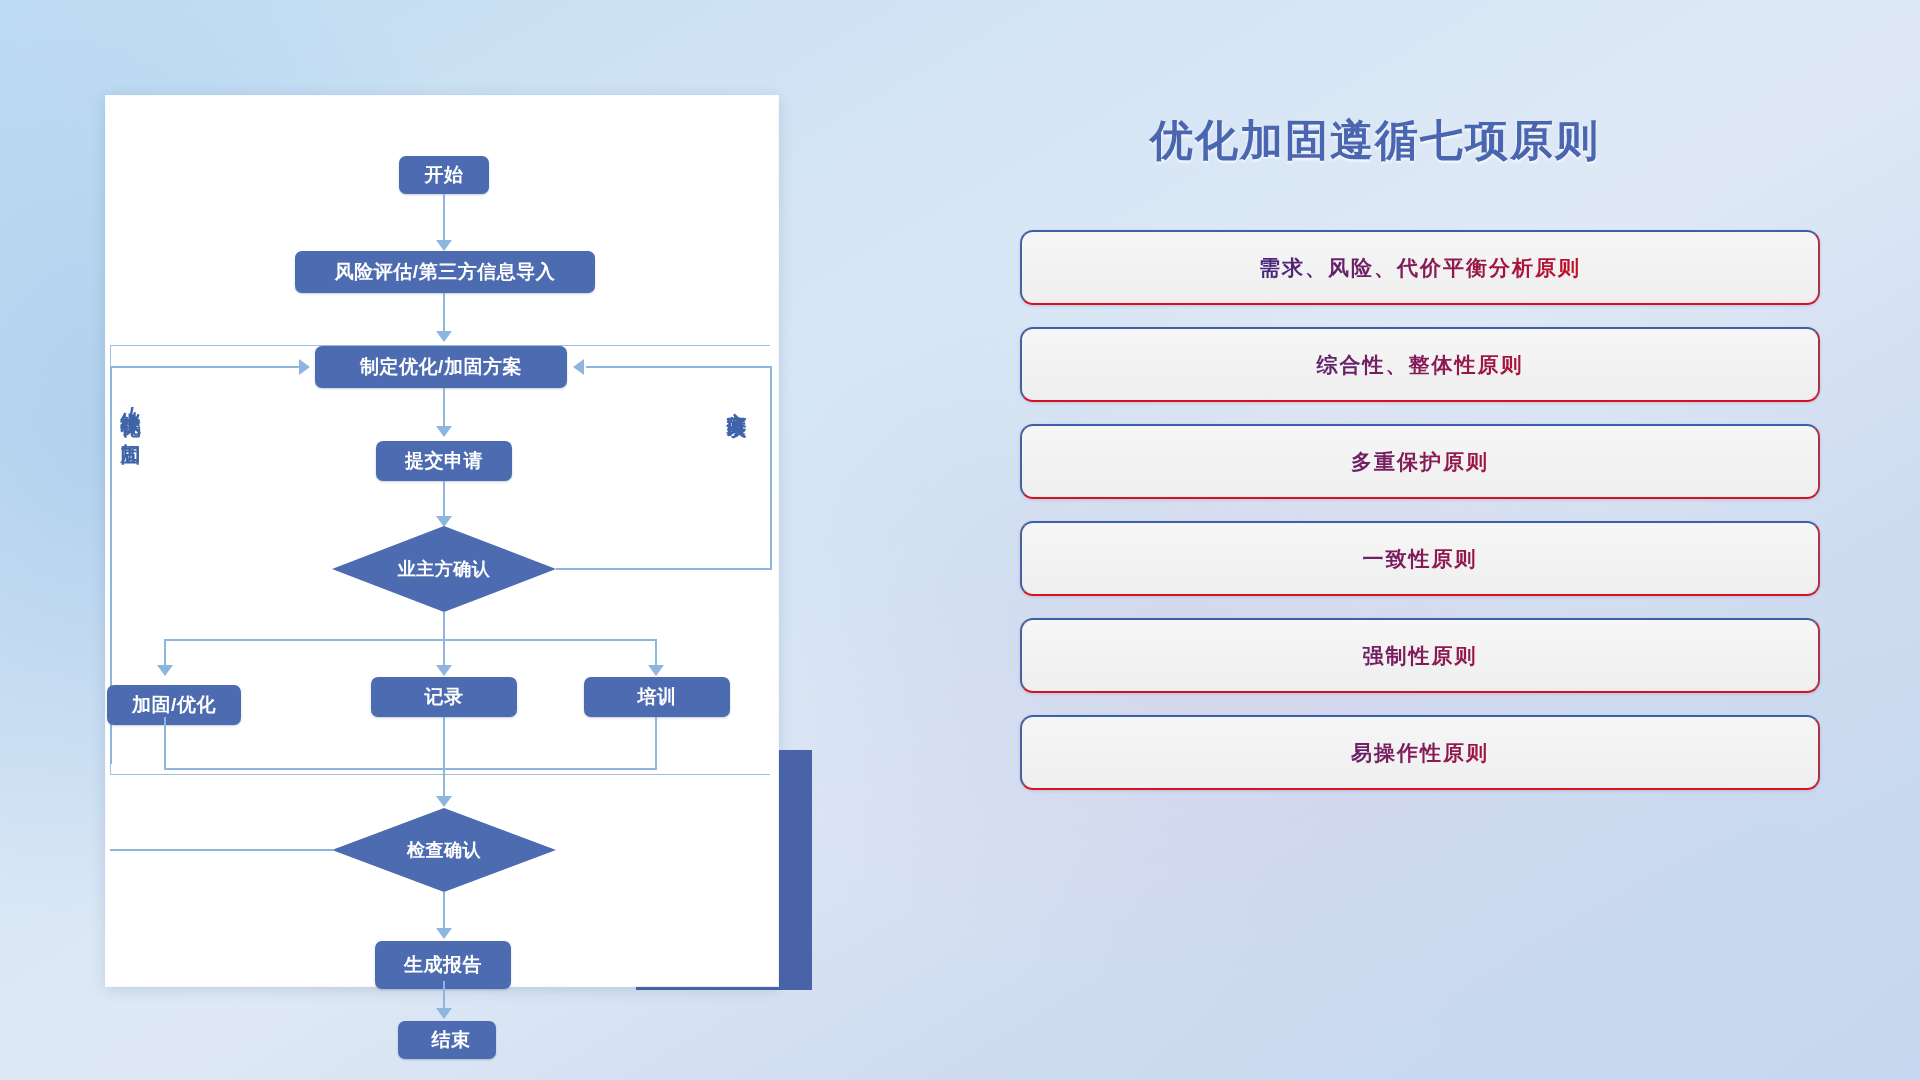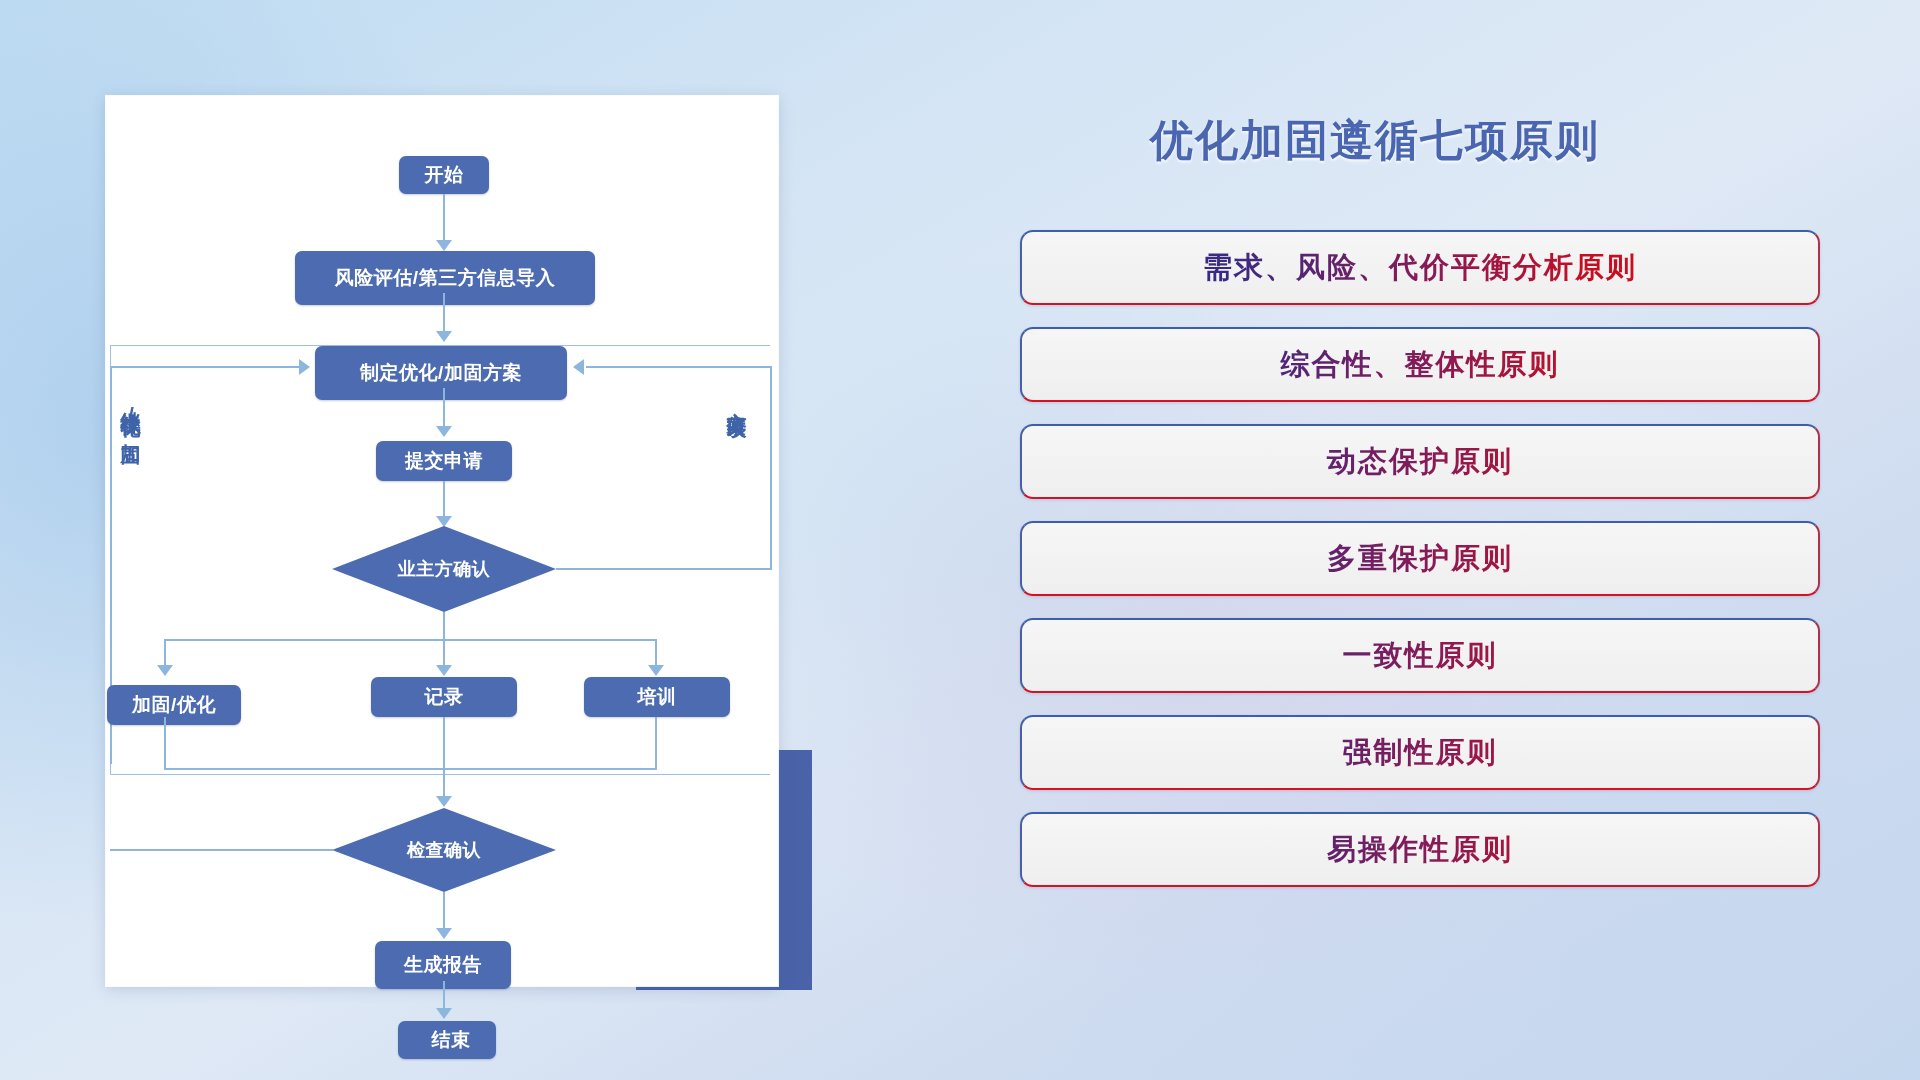--- a/index.html
+++ b/index.html
@@ -76,21 +76,21 @@
     border-top:2px solid #3d5fa8;
     border-left:2px solid #4a5fa0;
     border-right:2px solid #b0304a;
     border-bottom:2px solid #d81021;
     background:linear-gradient(180deg,#f6f6f6 0%,#f2f2f2 55%,#efefef 100%);
     box-sizing:border-box;
     box-shadow:0 1px 3px rgba(60,80,130,.18);
   }
   .prow .ptext{
     position:absolute;inset:0;display:flex;align-items:center;justify-content:center;
-    font-size:29px;font-weight:bold;letter-spacing:2px;
+    font-size:21px;font-weight:bold;letter-spacing:2px;
     background:linear-gradient(90deg,#1b2f8c 0%,#3b2a84 26%,#8a1a54 52%,#c80d21 72%,#d8111f 100%);
     -webkit-background-clip:text;background-clip:text;color:transparent;
     -webkit-text-fill-color:transparent;
   }
 </style>
 </head>
 <body>
 
 <div class="stage">
 
@@ -101,27 +101,27 @@
   <div class="inner-frame"></div>
 
   <div class="flow">
 
     <div class="node" style="left:293px;top:60px;width:90px;height:38px;">
       <span>开始</span>
     </div>
     <div class="vline" style="left:337px;top:98px;height:52px;"></div>
     <div class="arrow-d" style="left:330px;top:144px;"></div>
 
-    <div class="node" style="left:189px;top:155px;width:300px;height:54px;">
+    <div class="node" style="left:189px;top:155px;width:300px;height:42px;">
       <span>风险评估/第三方信息导入</span>
     </div>
     <div class="vline" style="left:337px;top:197px;height:45px;"></div>
     <div class="arrow-d" style="left:330px;top:235px;"></div>
 
-    <div class="node" style="left:209px;top:250px;width:252px;height:54px;">
+    <div class="node" style="left:209px;top:250px;width:252px;height:42px;">
       <span>制定优化/加固方案</span>
     </div>
 
     <div class="hline" style="left:4px;top:270px;width:192px;"></div>
     <div class="arrow-r" style="left:193px;top:263px;"></div>
 
     <div class="hline" style="left:480px;top:270px;width:186px;"></div>
     <div class="arrow-l" style="left:467px;top:263px;"></div>
 
     <div class="vline" style="left:337px;top:292px;height:45px;"></div>
@@ -211,24 +211,20 @@
       <div class="prow">
         <div class="shell"></div>
         <div class="ptext">需求、风险、代价平衡分析原则</div>
       </div>
 
       <div class="prow">
         <div class="shell"></div>
         <div class="ptext">综合性、整体性原则</div>
       </div>
 
-      <div class="prow">
-        <div class="shell"></div>
-        <div class="ptext">动态保护原则</div>
-      </div>
 
       <div class="prow">
         <div class="shell"></div>
         <div class="ptext">多重保护原则</div>
       </div>
 
       <div class="prow">
         <div class="shell"></div>
         <div class="ptext">一致性原则</div>
       </div>

